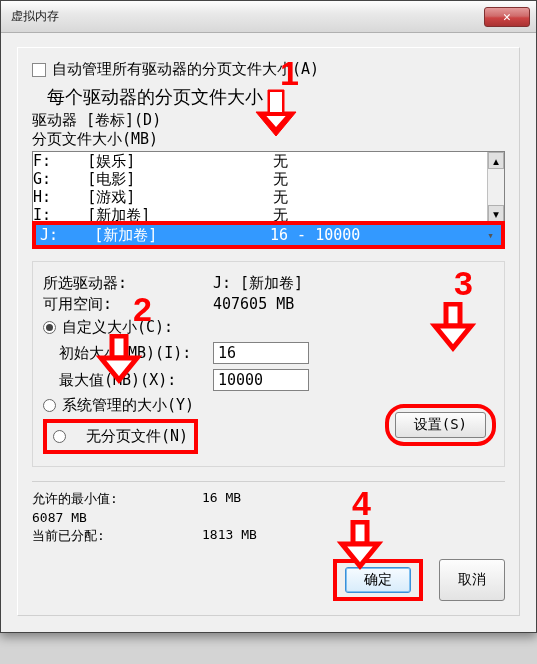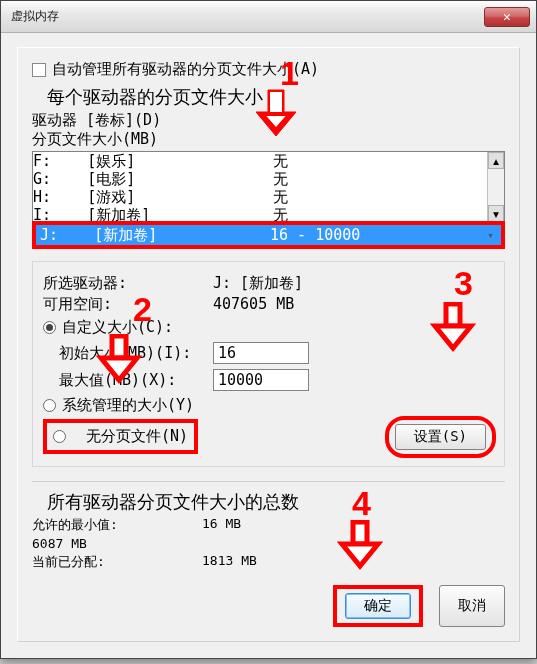--- a/index.html
+++ b/index.html
@@ -109,21 +109,21 @@
     width: 96px; height: 22px; border: 1px solid #828282; background: #fff;
     padding: 1px 4px; font-family: inherit; font-size: 15px;
   }
   .btn {
     border: 1px solid #828282;
     background: linear-gradient(to bottom,#fdfdfd,#e3e3e3);
     padding: 3px 18px;
     font-family: inherit; font-size: 14px;
     border-radius: 3px;
   }
-  .btn-set-wrap{position:absolute; right:8px; bottom:8px;border-radius:19px;}
+  .btn-set-wrap{position:absolute; right:8px; bottom:20px;border-radius:19px;}
   .redbox{border:4px solid #ff0000;}
   .redbox-pad{padding:4px 6px;}
   .hr { border-top: 1px solid #d0d0d0; margin: 14px 0 8px 0; }
   .totals .kv .k { width: 170px; }
   .btnrow { display:flex; justify-content:flex-end; gap:16px; margin-top:14px;}
   .btn-primary{ border:1px solid #3a8fd8; background:linear-gradient(to bottom,#f6fbff,#d8ecfb); box-shadow:0 0 0 1px #7fc0f0 inset;}
 
   
   .anno-num{position:absolute; color:#ff0000; font-size:34px; font-weight:bold; font-family:Arial,sans-serif;}
   .anno-arrow{position:absolute;}
@@ -264,21 +264,20 @@
       <div class="totals rel">
 
         <div class="anno-num" style="left:320px; top:-6px;">4</div>
         <div class="anno-arrow" style="left:304px; top:30px;">
           <svg width="48" height="50">
               <rect x="17" y="2" width="14" height="22" fill="#fff" stroke="#ff0000" stroke-width="5"></rect>
               <path d="M6 24 L42 24 L24 46 Z" fill="#fff" stroke="#ff0000" stroke-width="5"></path>
             </svg>
         </div>
 
-        <div class="section-label">所有驱动器分页文件大小的总数</div>
         <div class="kv">
           <span class="k">允许的最小值:</span>
           <span>16 MB</span>
         </div>
         <div class="kv">
           <span>6087 MB</span>
         </div>
         <div class="kv">
           <span class="k">当前已分配:</span>
           <span>1813 MB</span>

